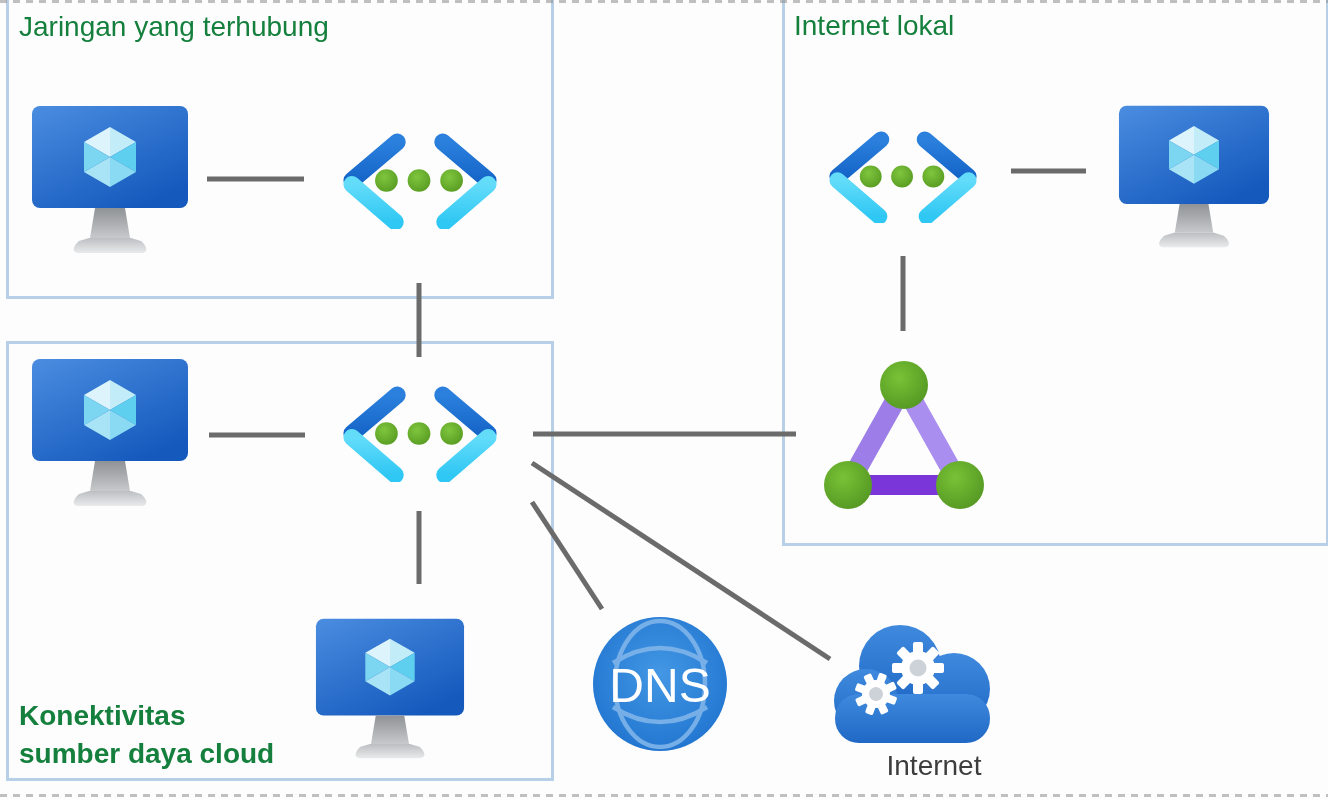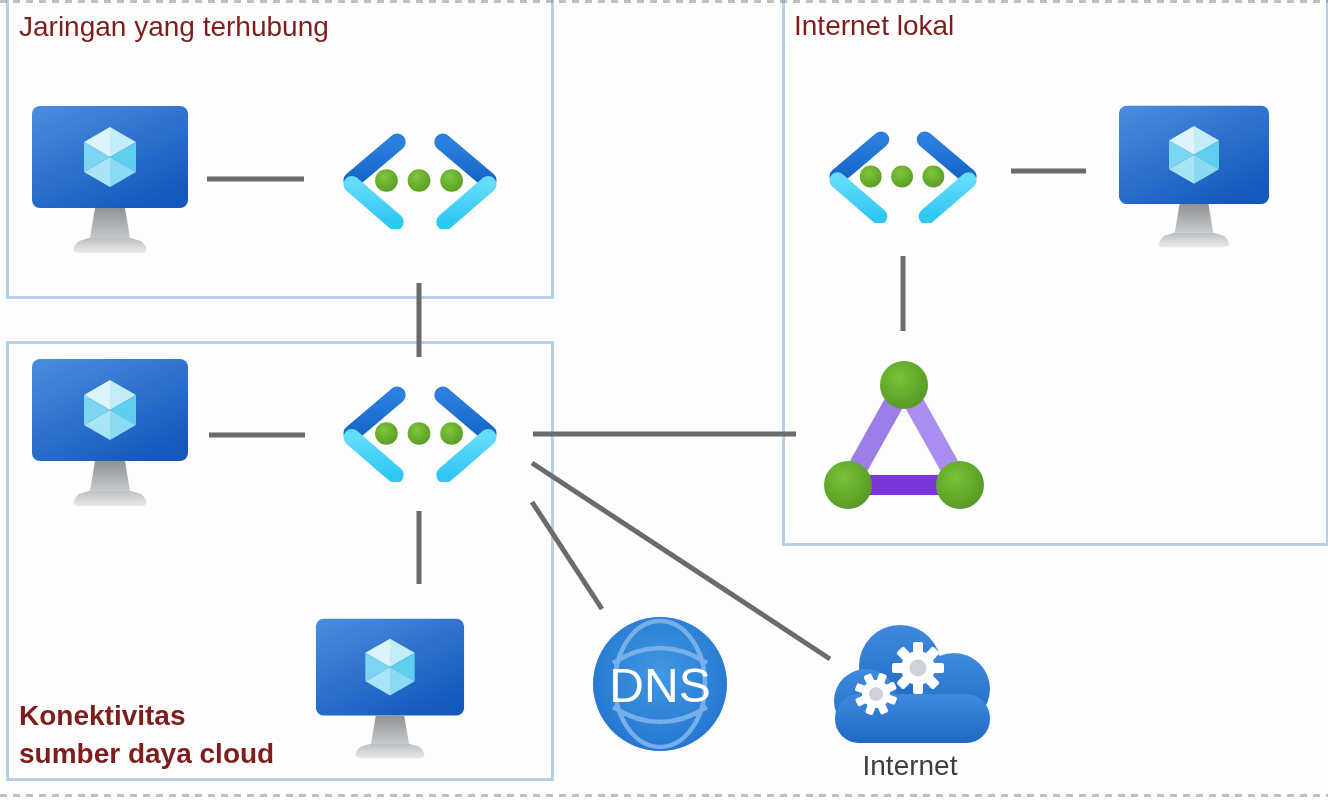--- a/index.html
+++ b/index.html
@@ -4,25 +4,25 @@
 <style>
   html,body{margin:0;padding:0;}
   body{font-family:"Liberation Sans", sans-serif; background:#ffffff;}
   #stage{position:relative;width:1328px;height:800px;background:#fdfdfd;overflow:hidden;}
 
   .box{position:absolute;border:3px solid #b7cfe7;background:transparent;z-index:1;}
   #box-connected{left:6px;top:-3px;width:542px;height:296px;}
   #box-cloud{left:6px;top:341px;width:542px;height:434px;}
   #box-local{left:782px;top:-3px;width:541px;height:543px;}
 
-  .box-label{position:absolute;color:#7f1d1d;font-size:28px;z-index:15;white-space:nowrap;}
+  .box-label{position:absolute;color:#15803d;font-size:28px;z-index:15;white-space:nowrap;}
   #label-connected{left:19px;top:11px;}
   #label-local{left:794px;top:10px;}
   #label-cloud{left:19px;top:697px;line-height:38px;white-space:normal;width:280px;font-weight:bold;}
-  #label-internet{left:828px;top:750px;width:164px;text-align:center;color:#3d3d3d;}
+  #label-internet{left:852px;top:750px;width:164px;text-align:center;color:#3d3d3d;}
 
   #connectors{position:absolute;left:0;top:0;z-index:5;}
   .icon{position:absolute;z-index:10;}
 
   .edge-strip{position:absolute;left:0;width:1328px;height:3px;z-index:2;opacity:.55;
     background:repeating-linear-gradient(90deg,#8d8d8d 0 7px, transparent 7px 13px);}
   #strip-top{top:0;}
   #strip-bottom{top:794px;}
 </style>
 </head>

